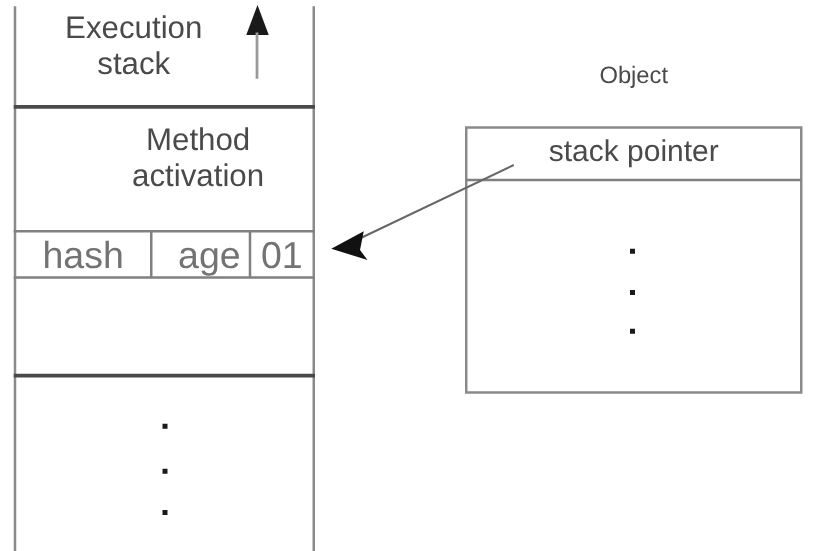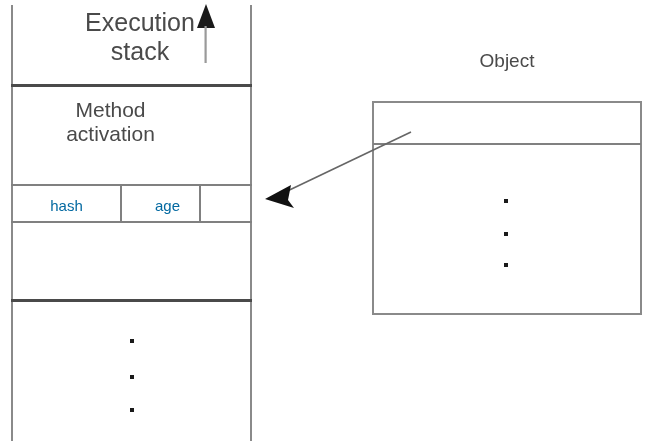--- a/index.html
+++ b/index.html
@@ -63,37 +63,37 @@
   #divider-hash-bottom  { left: 11px; top: 221px; width: 241px; height: 2px; }
   #divider-frame-end    { left: 11px; top: 299px; width: 241px; height: 3px; }
 
   #cell-divider-1 { left: 120px; top: 185px; width: 2px; height: 37px; }
   #cell-divider-2 { left: 199px; top: 185px; width: 2px; height: 37px; }
 
   #execution-stack-label {
     left: 12px; top: 8px;
     width: 190px;
     font-size: 25px;
-    padding-left: 33px;
   }
   #method-activation-label {
     left: 12px; top: 98px;
     width: 197px;
-    font-size: 21px;
+    font-size: 25px;
+    padding-left: 48px;
   }
 
   .cell-text {
     position: absolute;
     top: 189px;
     height: 32px;
     display: flex;
     align-items: center;
     justify-content: center;
-    font-size: 15px;
-    color: #0369a1;
+    font-size: 30px;
+    color: #737373;
   }
   #cell-hash { left: 13px;  width: 107px; }
   #cell-age  { left: 122px; width: 91px;  }
   #cell-01   { left: 201px; width: 49px;  }
 
   
   #stack-growth-arrow {
     position: absolute;
     left: 192px; top: 2px;
     width: 28px; height: 62px;
@@ -157,33 +157,35 @@
   <div class="label" id="method-activation-label">Method
 activation</div>
 
   <div class="hline" id="divider-method-hash"></div>
 
   <div class="vline" id="cell-divider-1"></div>
   <div class="vline" id="cell-divider-2"></div>
 
   <div class="cell-text" id="cell-hash">hash</div>
   <div class="cell-text" id="cell-age">age</div>
+  <div class="cell-text" id="cell-01">01</div>
 
   <div class="hline" id="divider-hash-bottom"></div>
 
   <div class="hline thick" id="divider-frame-end"></div>
 
   <div class="dot" id="stack-dot-1"></div>
   <div class="dot" id="stack-dot-2"></div>
   <div class="dot" id="stack-dot-3"></div>
 
   <div class="label" id="object-title">Object</div>
 
   <div class="rect" id="object-box"></div>
 
+  <div class="label" id="stack-pointer-label">stack pointer</div>
 
   <div class="hline" id="object-divider"></div>
 
   <div class="dot" id="object-dot-1"></div>
   <div class="dot" id="object-dot-2"></div>
   <div class="dot" id="object-dot-3"></div>
 
   <svg id="pointer-arrow" viewBox="0 0 664 441">
     <line x1="411" y1="132" x2="279" y2="195" stroke="#666666" stroke-width="1.6"></line>
     <polygon points="265,199 291,185 288,200 294,208" fill="#111111"></polygon>

